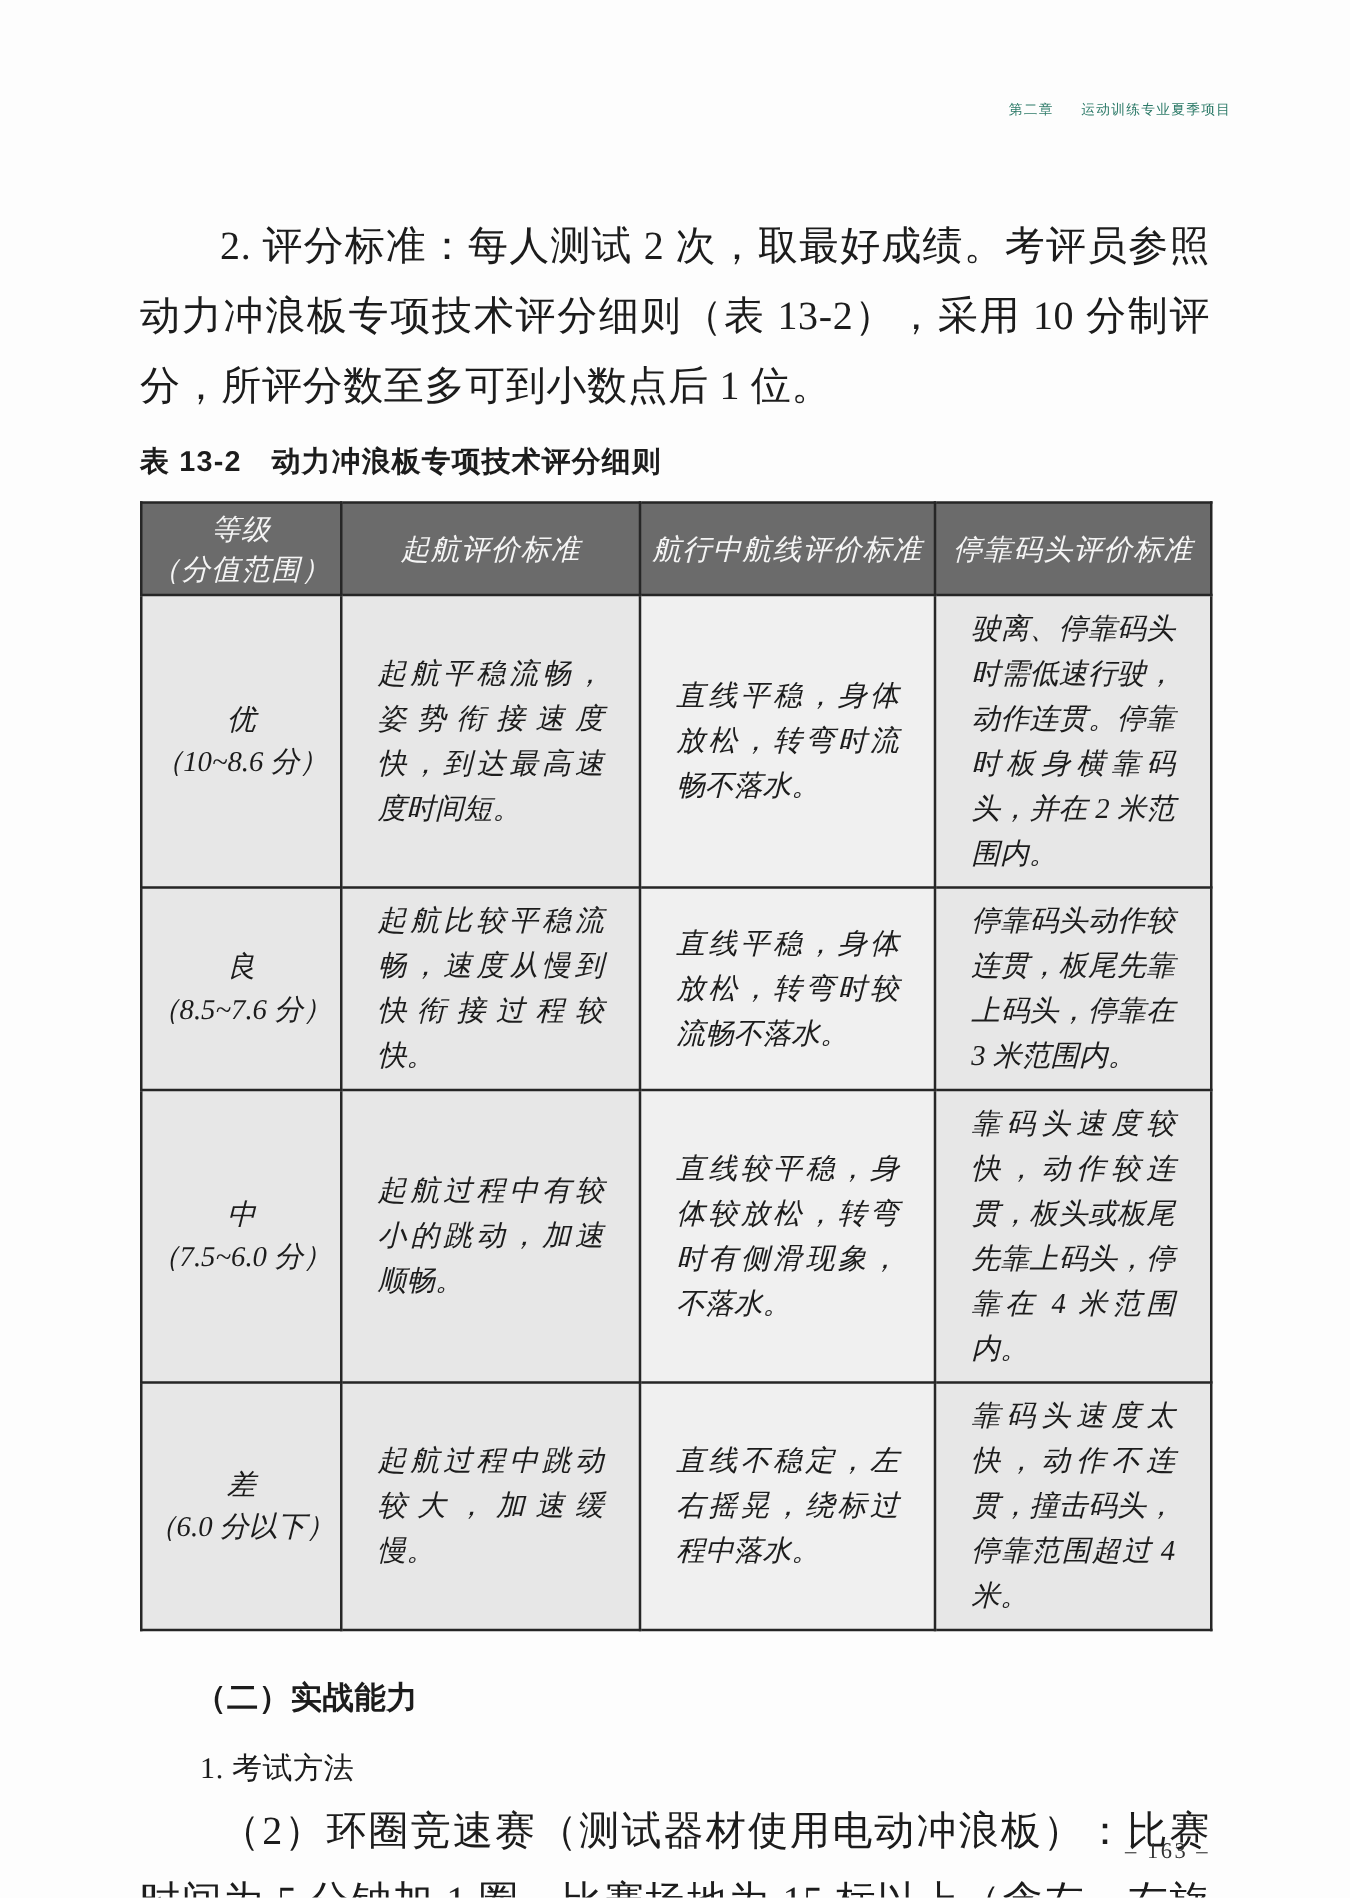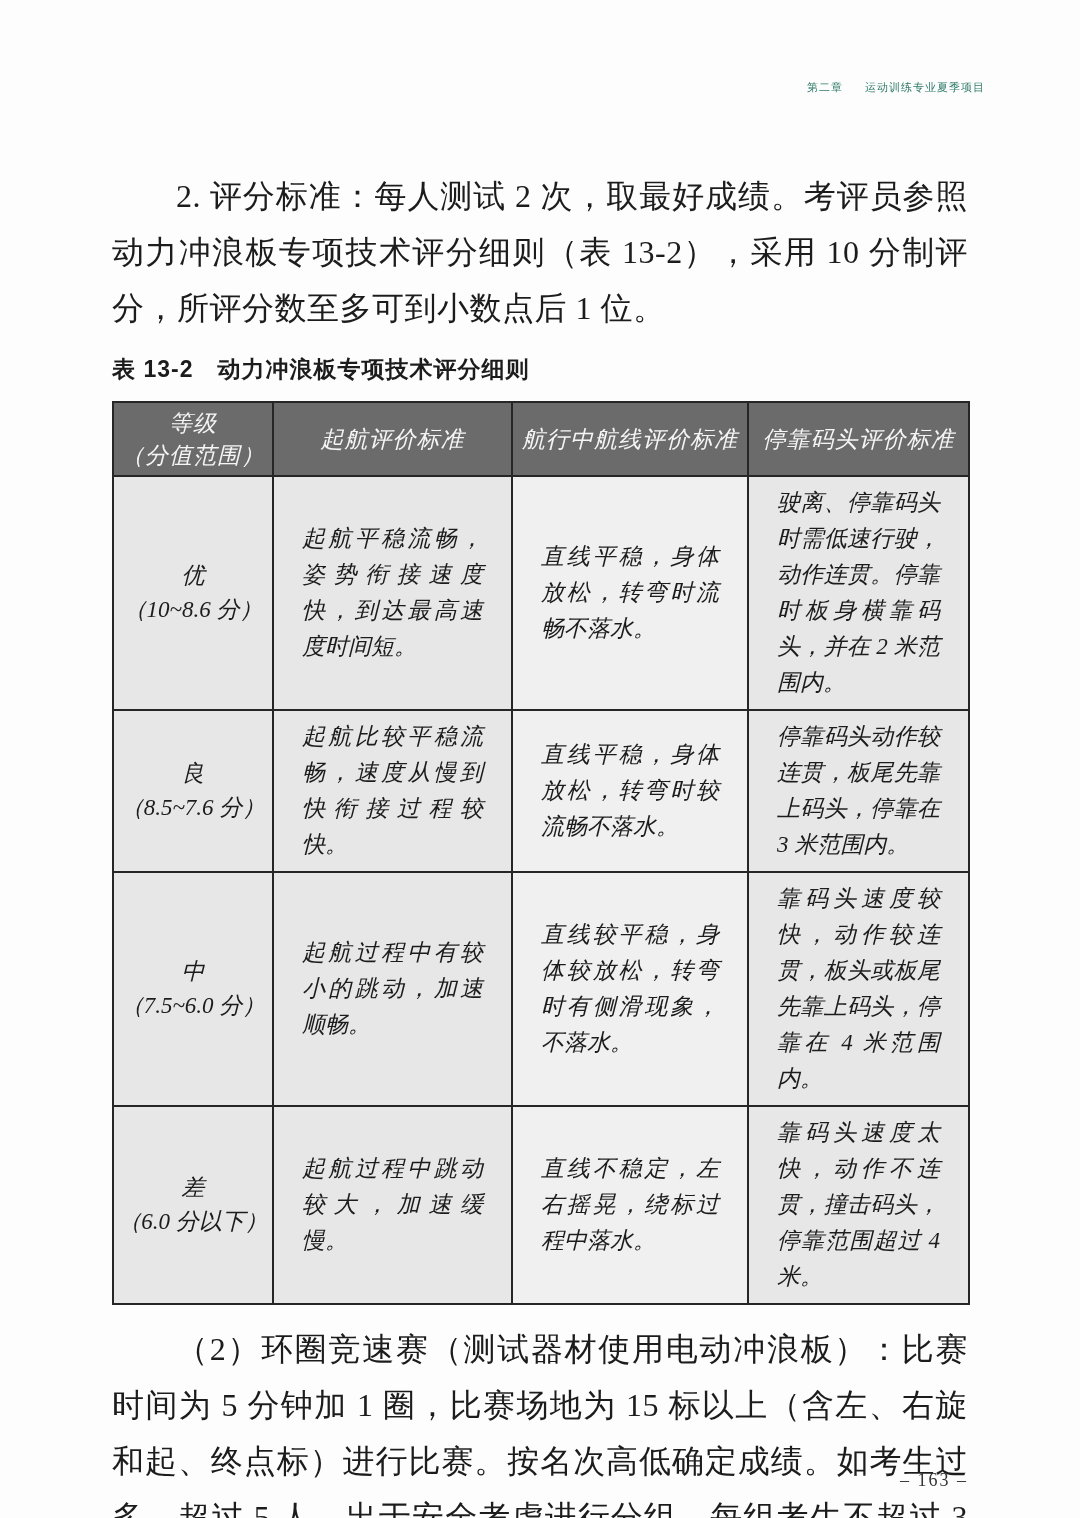--- a/index.html
+++ b/index.html
@@ -186,21 +186,23 @@
           <div>差</div>
           <div>（6.0 分以下）</div>
         </td>
         <td class="desc-cell">起航过程中跳动较大，加速缓慢。</td>
         <td class="desc-cell col-route">直线不稳定，左右摇晃，绕标过程中落水。</td>
         <td class="desc-cell">靠码头速度太快，动作不连贯，撞击码头，停靠范围超过 4 米。</td>
       </tr>
     </tbody>
   </table>
 
-
+  <div class="section-heading">（二）实战能力</div>
+
+  <div class="method-line">1. 考试方法</div>
 
   <div class="method-pars">
     <p class="body-par">（2）环圈竞速赛（测试器材使用电动冲浪板）：比赛时间为 5 分钟加 1 圈，比赛场地为 15 标以上（含左、右旋和起、终点标）进行比赛。按名次高低确定成绩。如考生过多，超过 5 人，出于安全考虑进行分组，每组考生不超过 3 人，并对每人进行环圈计时，按时间最短者为第 1 名，依次进行排名取最终成绩。</p>
   </div>
 
 </div>
 
 <div class="page-footer">– 163 –</div>
 
 </body></html>

